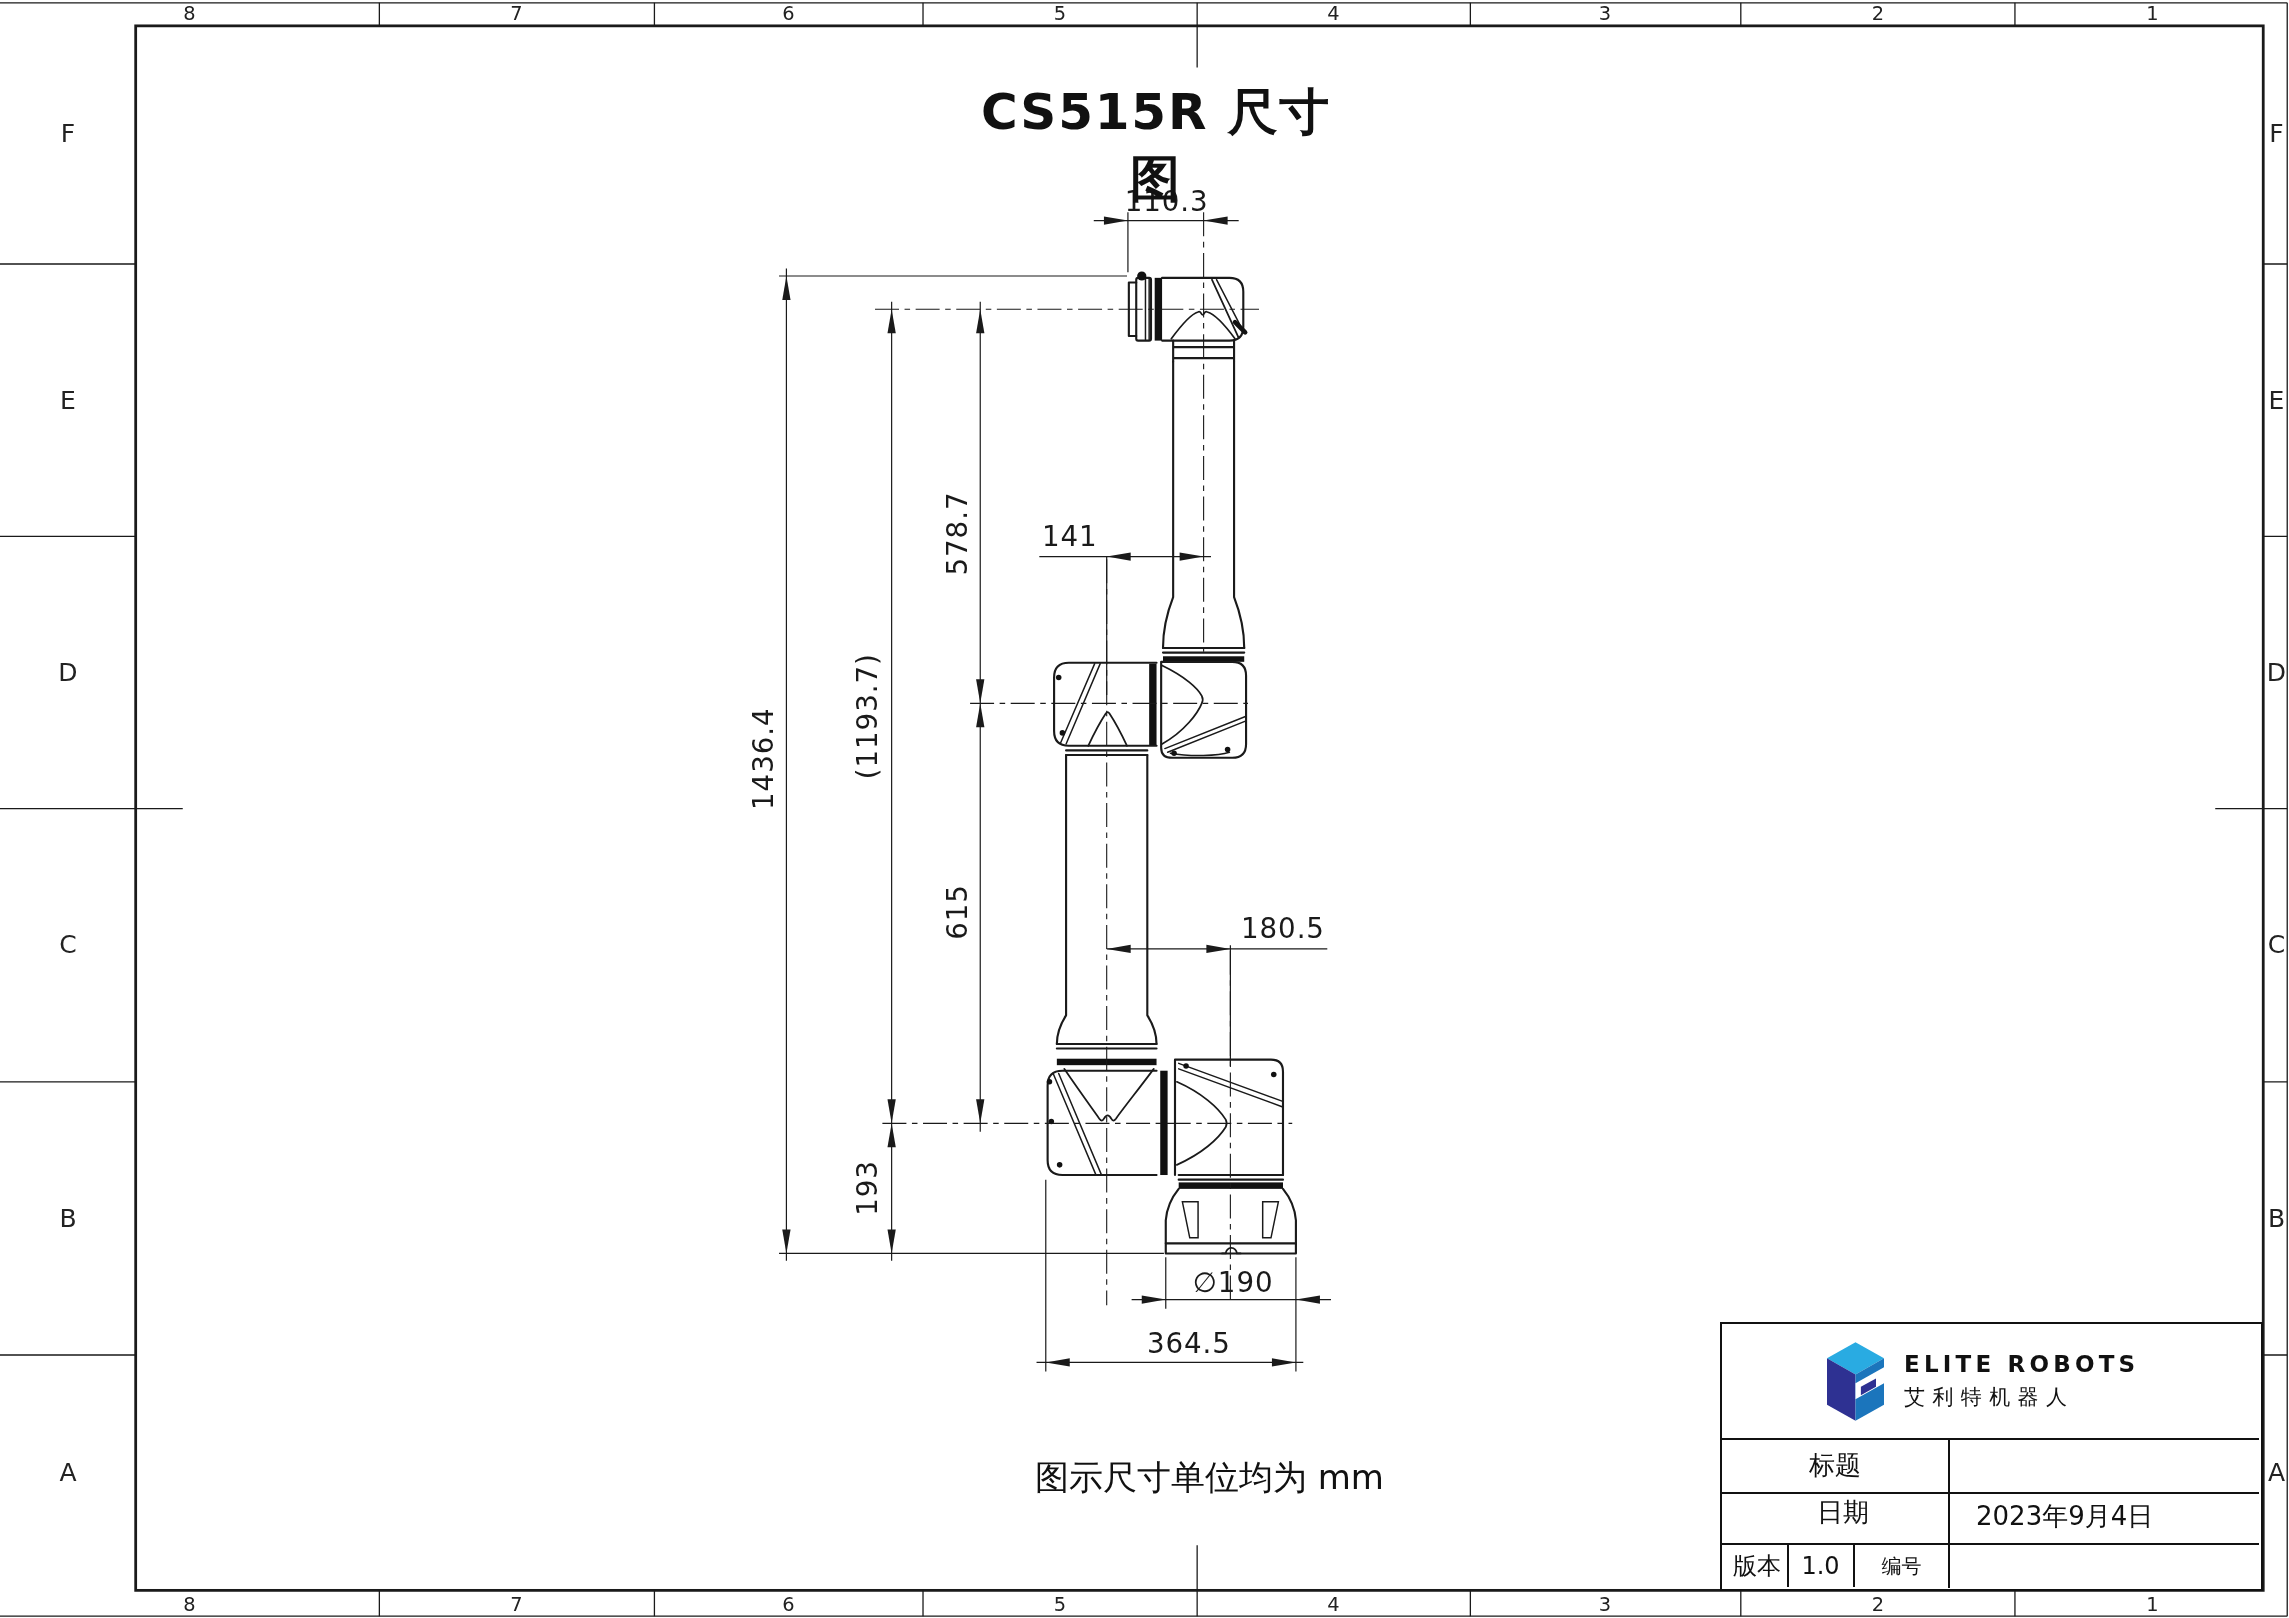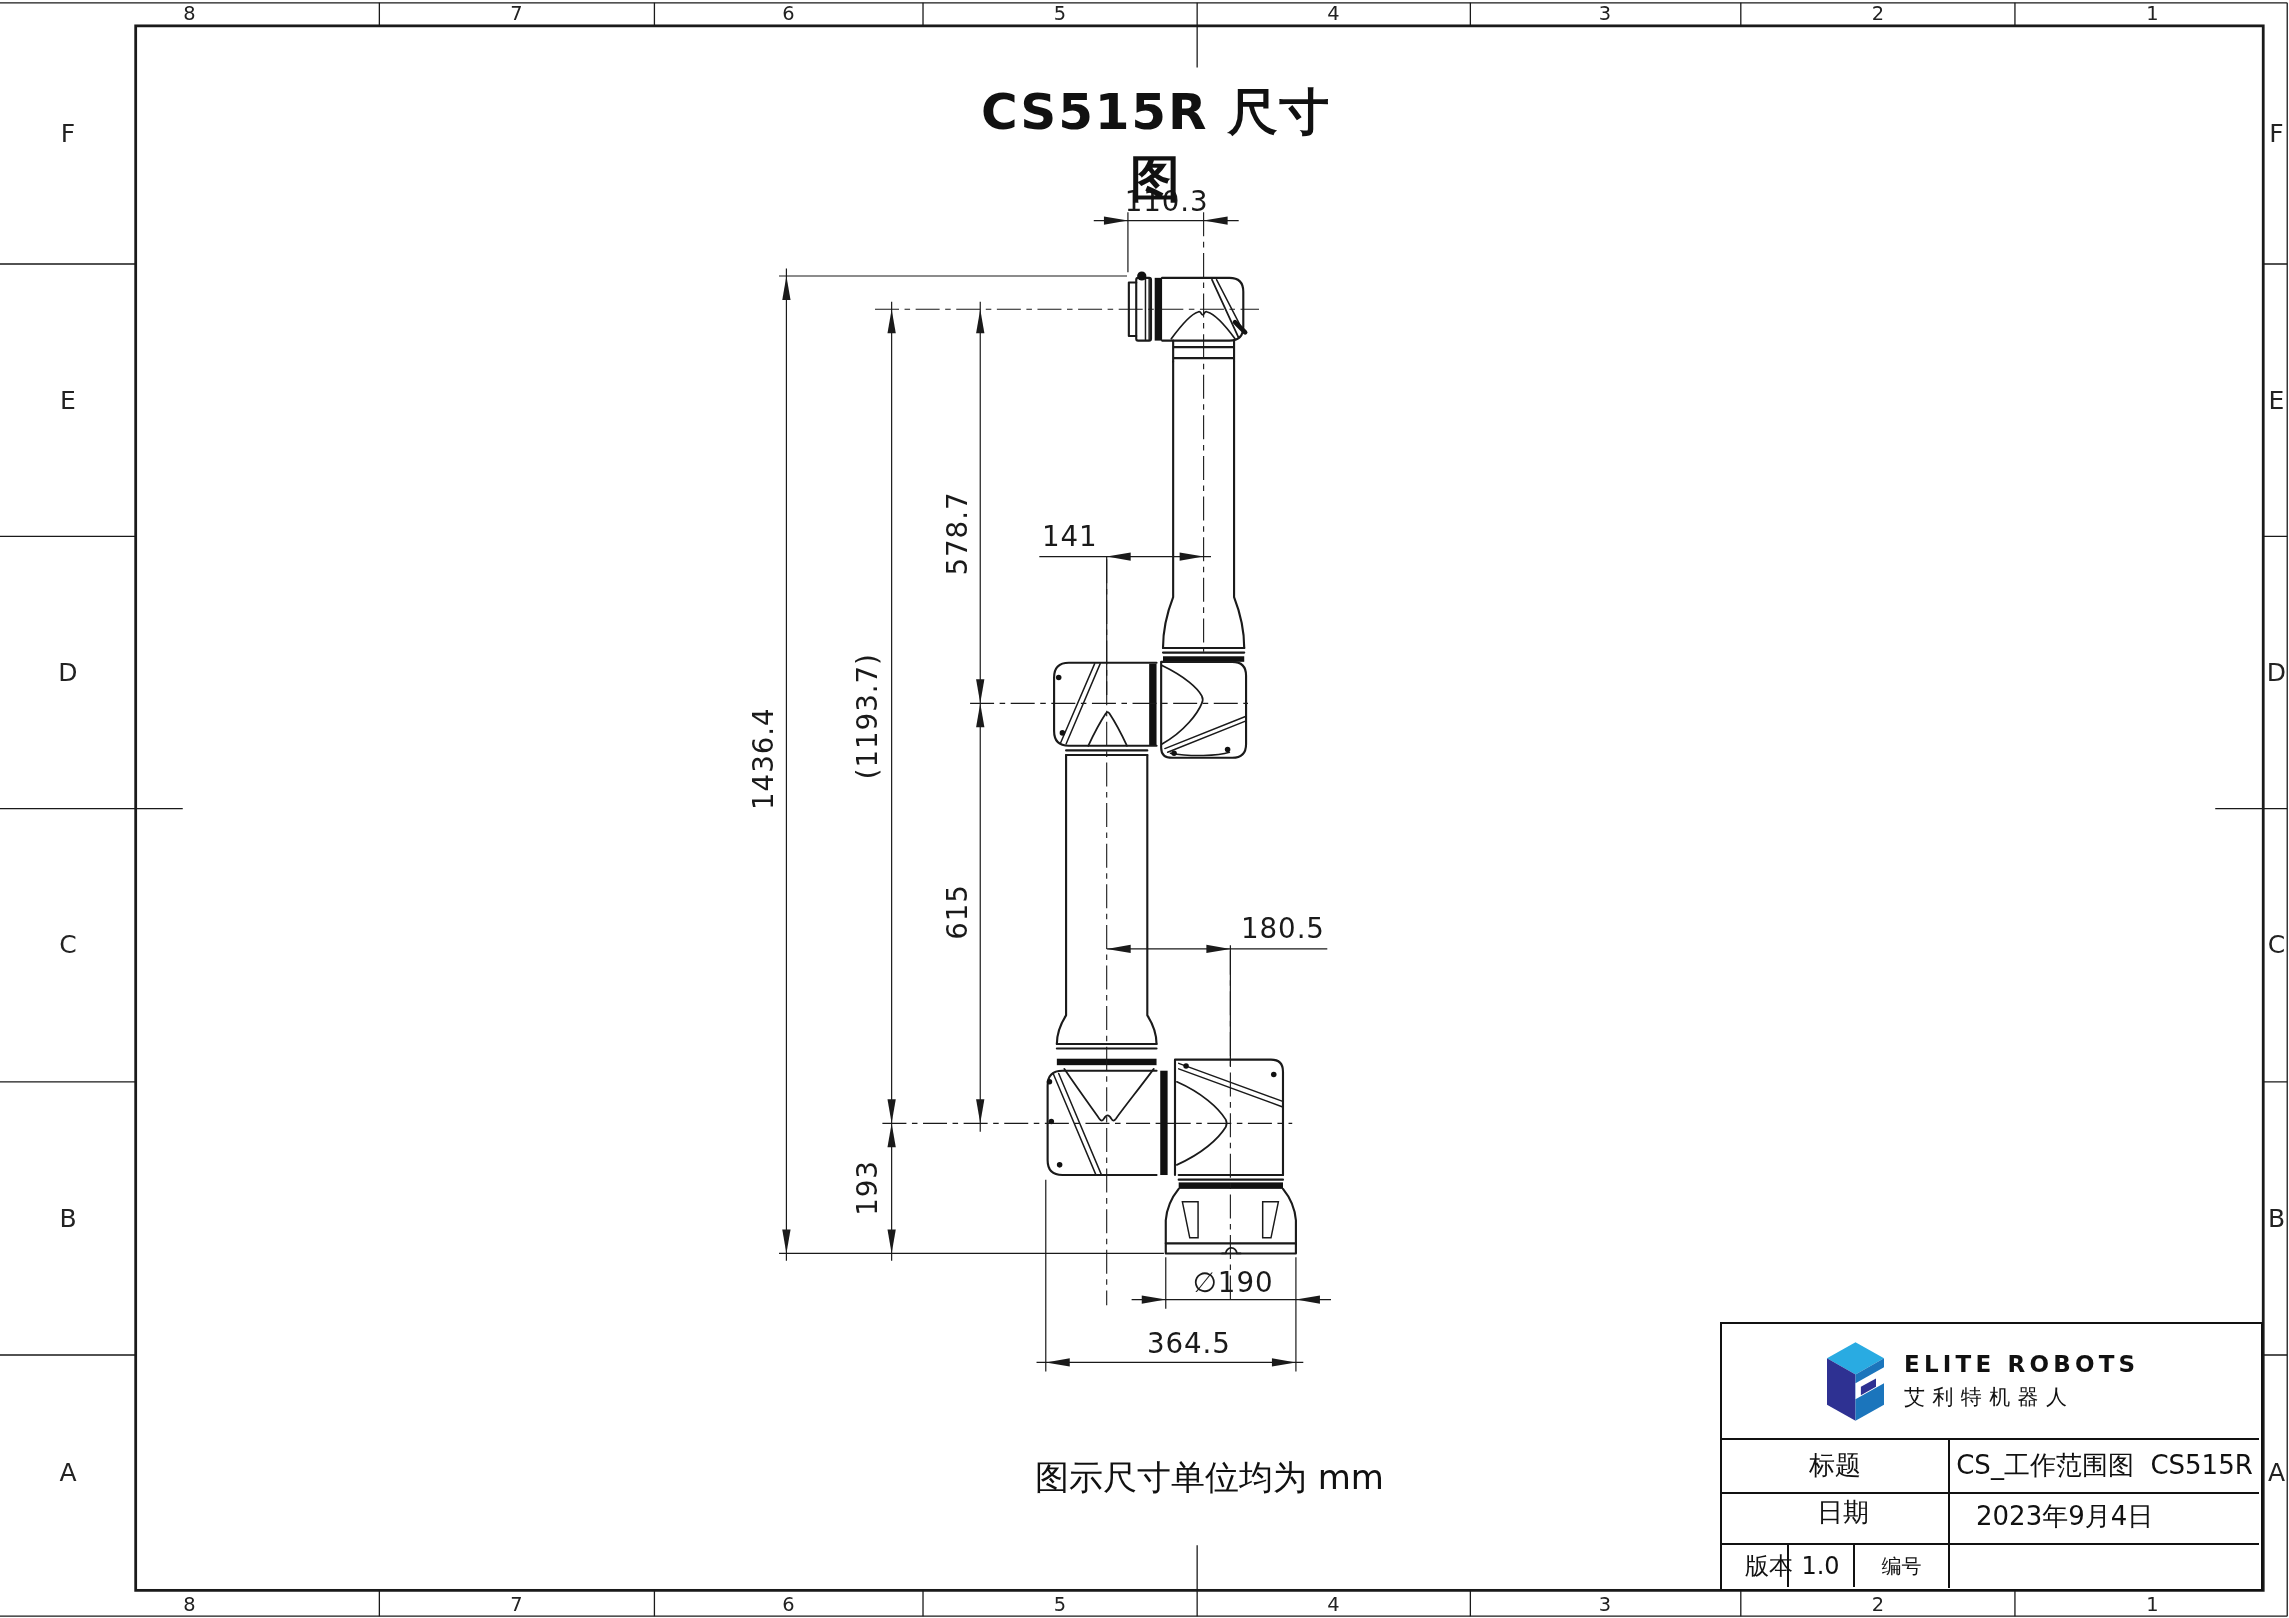--- a/index.html
+++ b/index.html
@@ -243,23 +243,22 @@
         <polygon points="32,46 64,28 64,46 32,64" fill="#ffffff"></polygon>
         <polygon points="38,50 55,40.5 55,50 38,59.5" fill="#2e3192"></polygon>
       </svg>
       <div class="brand-txt">
         <span class="brand-en">ELITE ROBOTS</span>
         <span class="brand-cn">艾利特机器人</span>
       </div>
     </div>
 
     <div class="cell" style="left:0;top:115px;width:226px;height:53px">标题</div>
-    <div class="cell pre" style="left:228px;top:115px;width:309px;height:53px">CS_工作范围图  CS515R</div>
     <div class="cell" style="left:8px;top:170px;width:226px;height:36px">日期</div>
     <div class="cell left" style="left:228px;top:170px;width:309px;height:44px">2023年9月4日</div>
-    <div class="cell" style="left:16px;top:221px;width:62px;height:42px;font-size:24px">版本</div>
+    <div class="cell" style="left:4px;top:221px;width:62px;height:42px;font-size:24px">版本</div>
     <div class="cell" style="left:66px;top:221px;width:65px;height:42px;font-size:24px">1.0</div>
     <div class="cell" style="left:133px;top:221px;width:93px;height:42px;font-size:20px">编号</div>
     <div class="cell" style="left:228px;top:221px;width:309px;height:42px"></div>
   </div>
 
 </div>
 
 
 </body></html>

